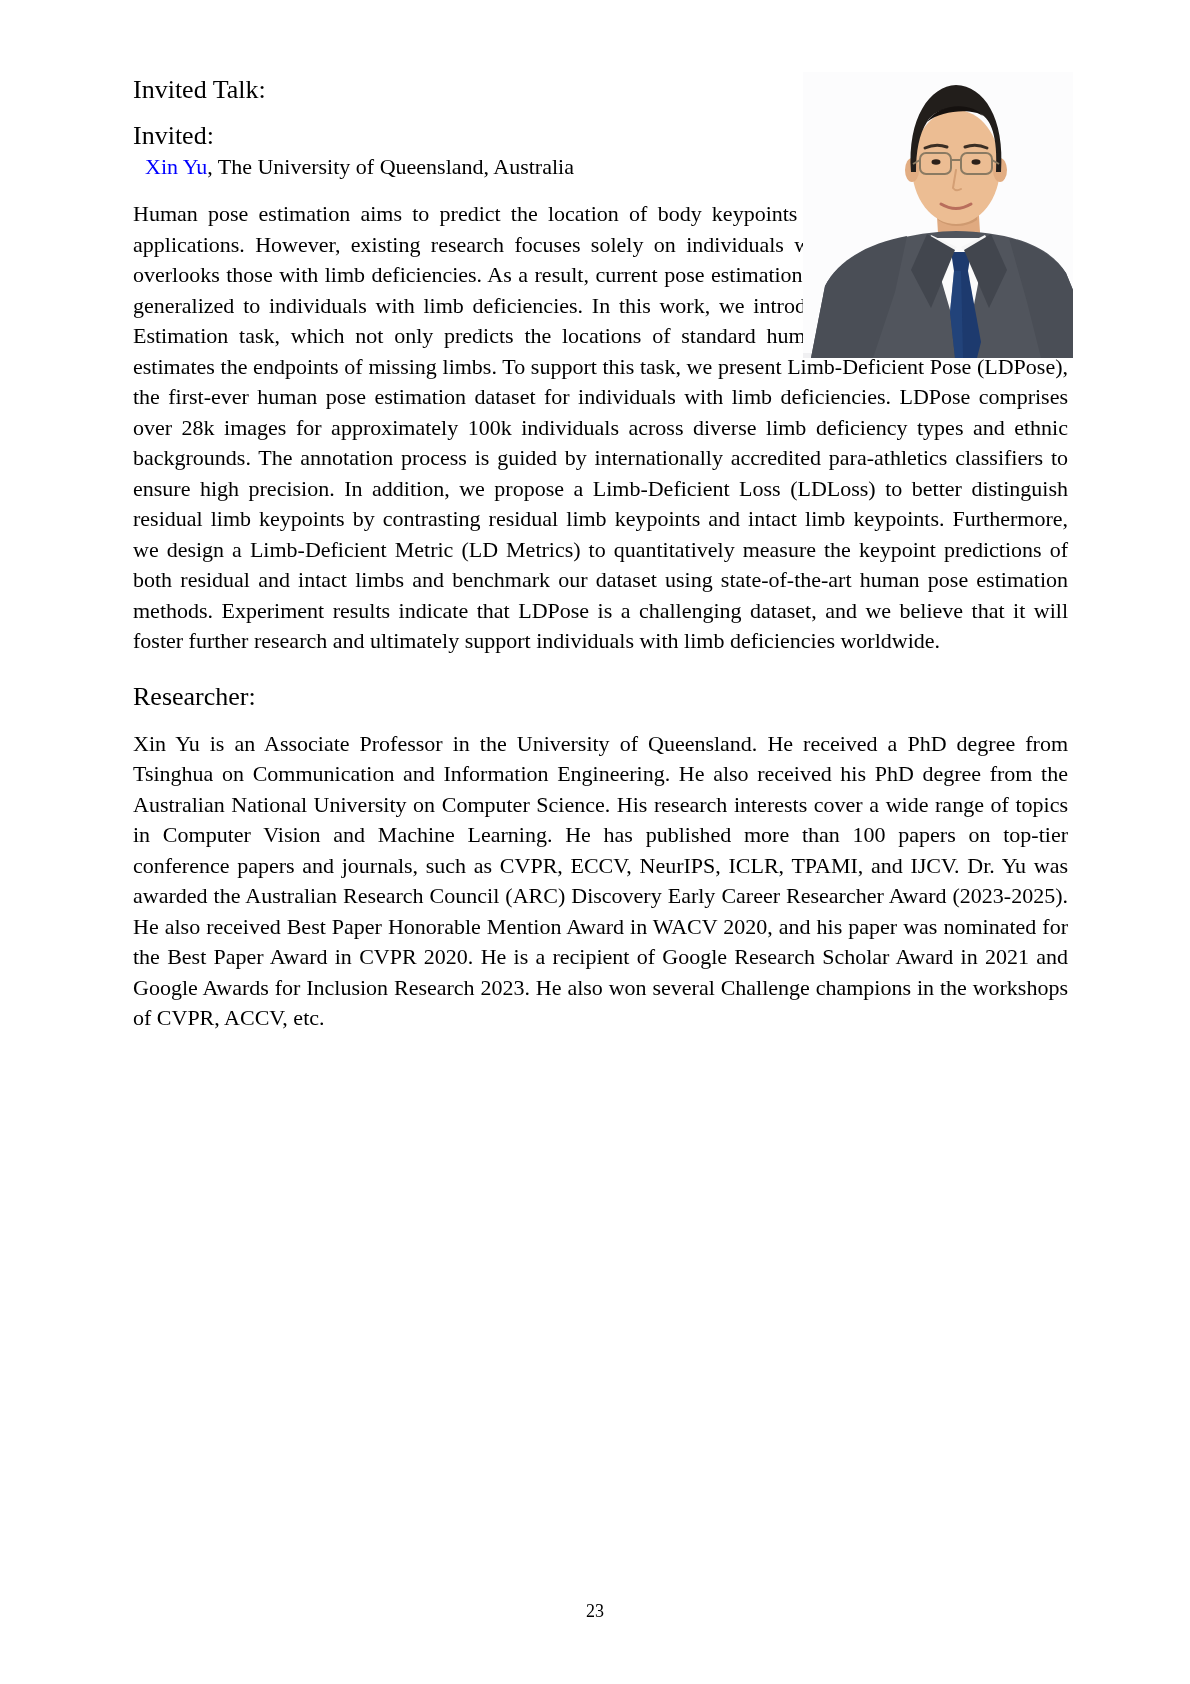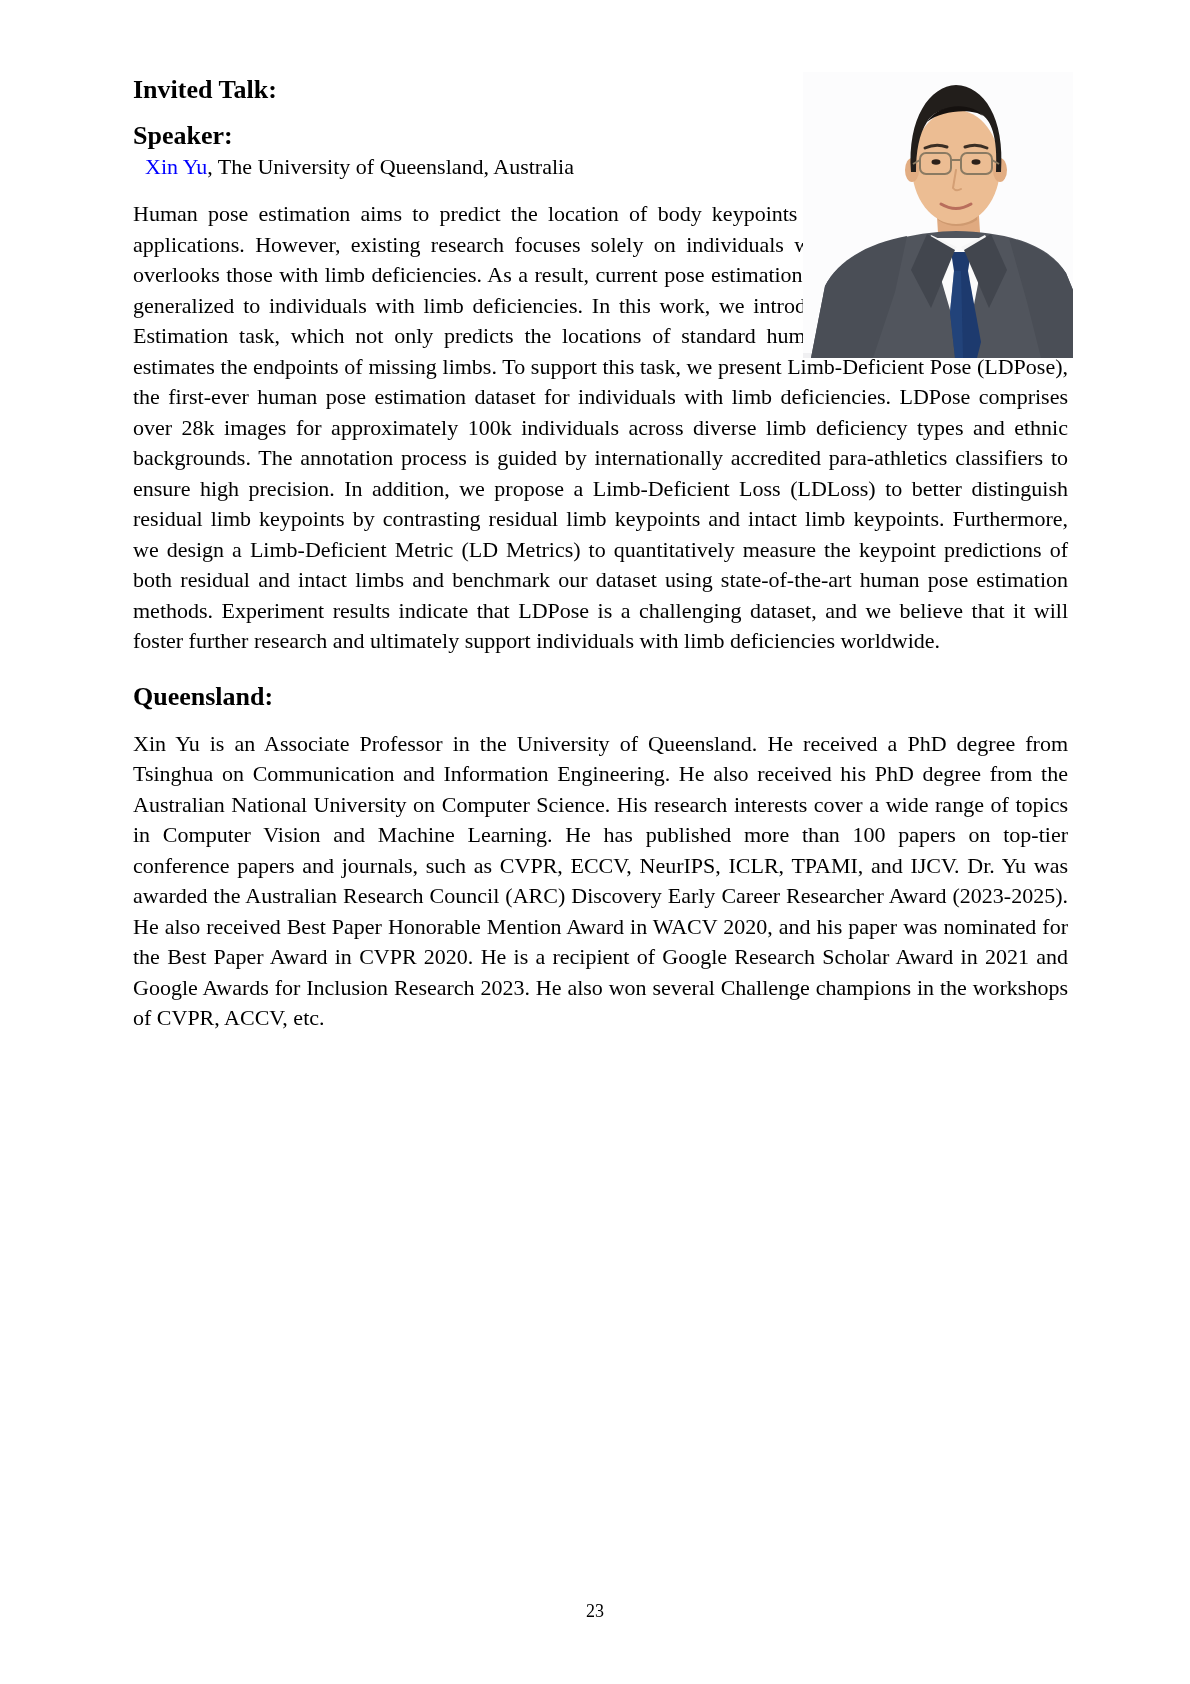--- a/index.html
+++ b/index.html
@@ -13,21 +13,21 @@
     overflow: hidden;
   }
   .content {
     position: absolute;
     left: 133px;
     top: 0;
     width: 935px;
   }
   .sec-heading {
     font-size: 26px;
-    font-weight: bold;
+    font-weight: normal;
     line-height: 28px;
     margin: 0;
   }
   .h-invited   { margin-top: 76px; }
   .h-speaker   { margin-top: 18px; }
   .h-abstract  { margin-top: 89px; }
   .h-biography { margin-top: 26px; }
   .talk-title-line {
     margin-top: 16px;
     padding-left: 12px;
@@ -71,30 +71,30 @@
 </head>
 <body>
 
 <div class="page">
 
   <div class="content">
 
     <div class="sec-heading h-invited">Invited Talk:</div>
 
 
-    <div class="sec-heading h-speaker">Speaker:</div>
+    <div class="sec-heading h-speaker">Invited:</div>
 
     <div class="speaker-line">
       <span class="speaker-name" style="color: rgb(0, 0, 255);">Xin Yu</span><span>, The University of Queensland, Australia</span>
     </div>
 
 
     <p class="body-para">Human pose estimation aims to predict the location of body keypoints and enable various practical applications. However, existing research focuses solely on individuals with full physical bodies and overlooks those with limb deficiencies. As a result, current pose estimation annotation formats cannot be generalized to individuals with limb deficiencies. In this work, we introduce the Limb-Deficient Pose Estimation task, which not only predicts the locations of standard human body keypoints, but also estimates the endpoints of missing limbs. To support this task, we present Limb-Deficient Pose (LDPose), the first-ever human pose estimation dataset for individuals with limb deficiencies. LDPose comprises over 28k images for approximately 100k individuals across diverse limb deficiency types and ethnic backgrounds. The annotation process is guided by internationally accredited para-athletics classifiers to ensure high precision. In addition, we propose a Limb-Deficient Loss (LDLoss) to better distinguish residual limb keypoints by contrasting residual limb keypoints and intact limb keypoints. Furthermore, we design a Limb-Deficient Metric (LD Metrics) to quantitatively measure the keypoint predictions of both residual and intact limbs and benchmark our dataset using state-of-the-art human pose estimation methods. Experiment results indicate that LDPose is a challenging dataset, and we believe that it will foster further research and ultimately support individuals with limb deficiencies worldwide.</p>
 
-    <div class="sec-heading h-biography">Queensland:</div>
+    <div class="sec-heading h-biography">Researcher:</div>
 
     <p class="body-para bio-para">Xin Yu is an Associate Professor in the University of Queensland. He received a PhD degree from Tsinghua on Communication and Information Engineering. He also received his PhD degree from the Australian National University on Computer Science. His research interests cover a wide range of topics in Computer Vision and Machine Learning. He has published more than 100 papers on top-tier conference papers and journals, such as CVPR, ECCV, NeurIPS, ICLR, TPAMI, and IJCV. Dr. Yu was awarded the Australian Research Council (ARC) Discovery Early Career Researcher Award (2023-2025). He also received Best Paper Honorable Mention Award in WACV 2020, and his paper was nominated for the Best Paper Award in CVPR 2020. He is a recipient of Google Research Scholar Award in 2021 and Google Awards for Inclusion Research 2023. He also won several Challenge champions in the workshops of CVPR, ACCV, etc.</p>
 
   </div>
 
   <div class="photo-frame">
     <svg viewBox="0 0 270 286" xmlns="http://www.w3.org/2000/svg">
 
       <rect x="0" y="0" width="270" height="286" fill="#fcfcfd"></rect>
       <rect x="0" y="281" width="270" height="5" fill="#f0f0f2"></rect>

